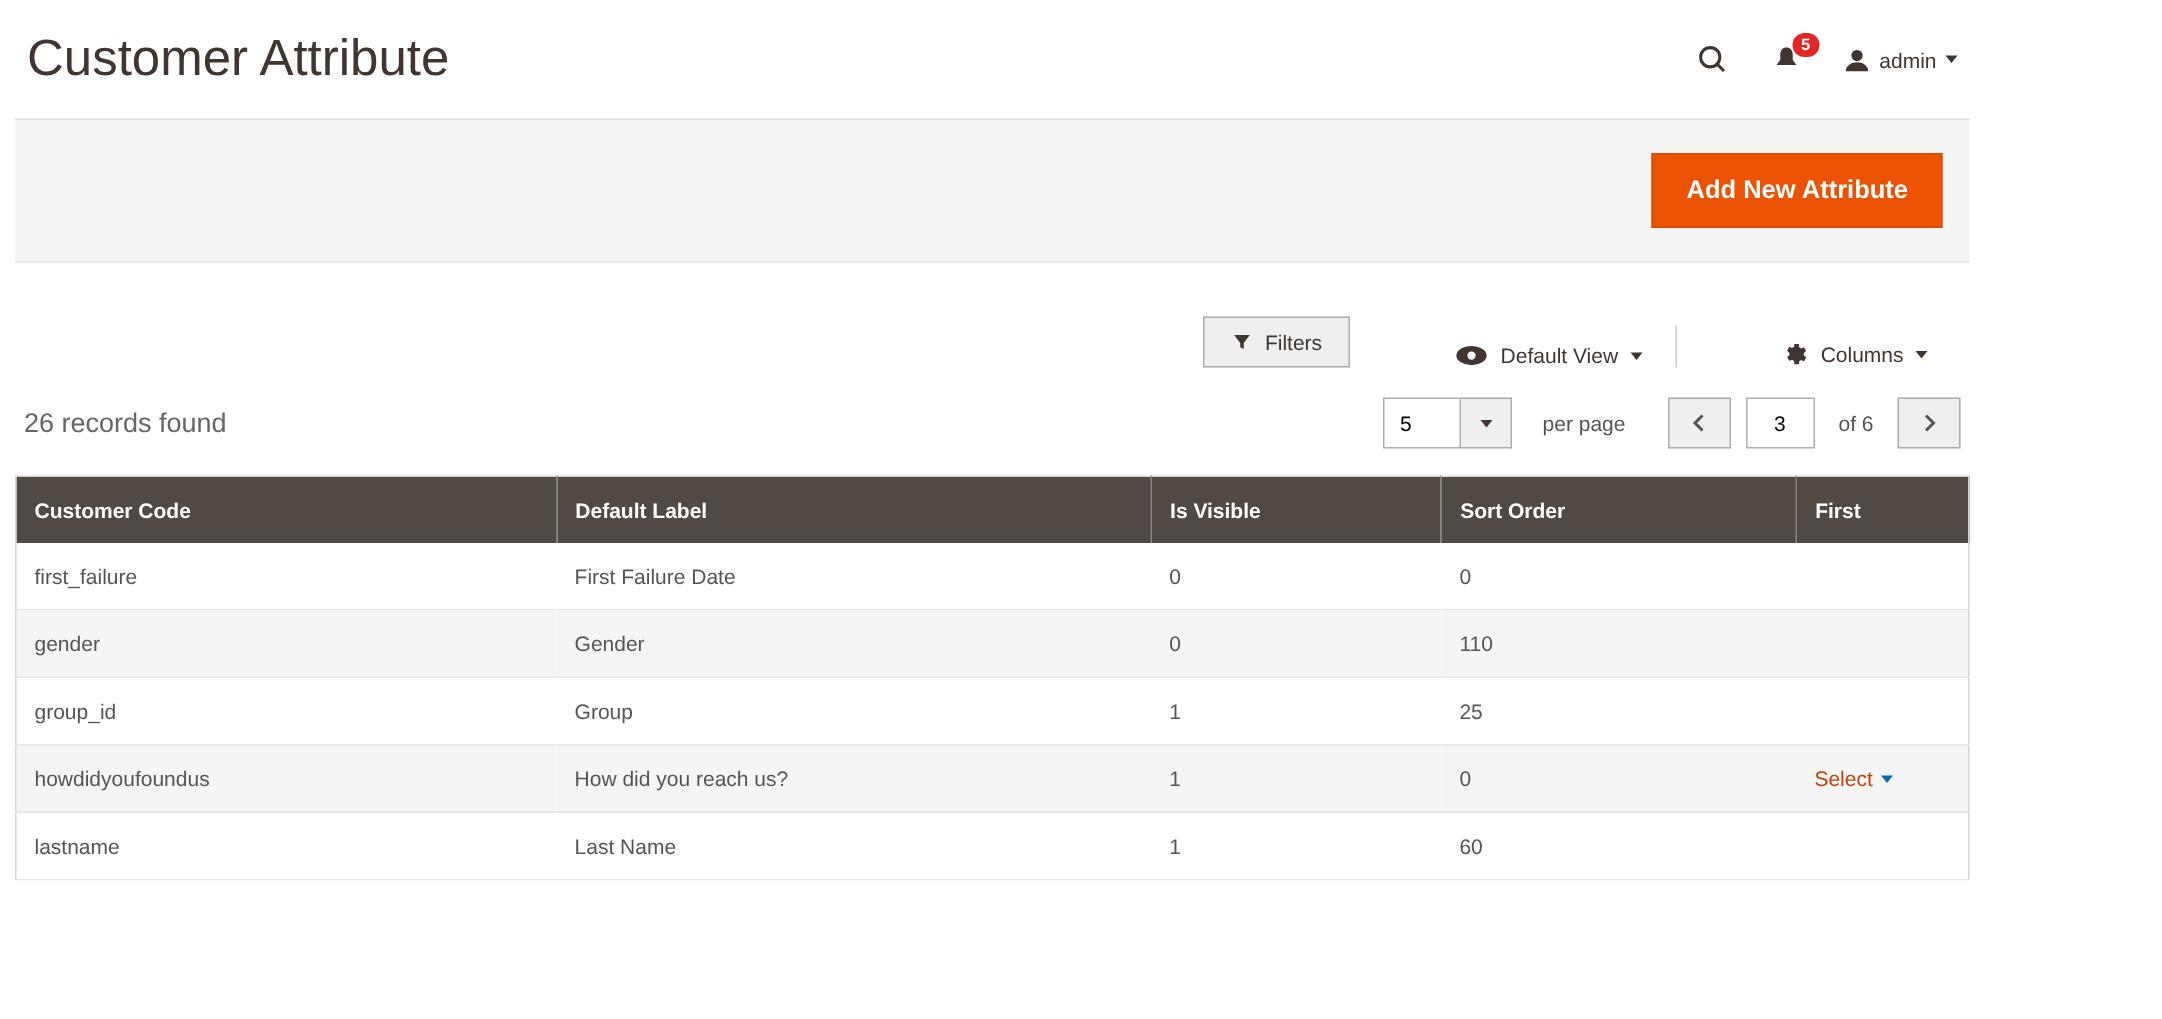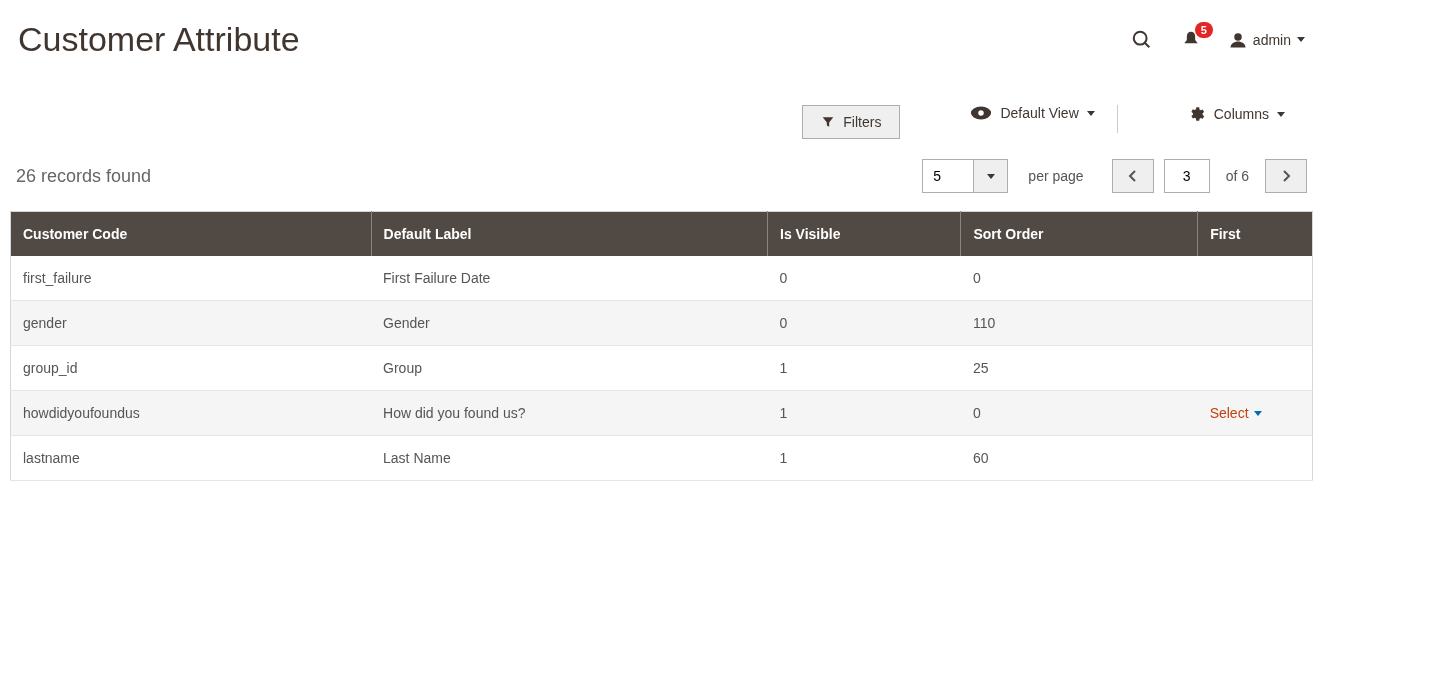--- a/index.html
+++ b/index.html
@@ -78,21 +78,21 @@
     color: #fff;
     border: 1px solid #db4b00;
     padding: 14px 22px;
     font-size: 17px;
     font-weight: 600;
     cursor: pointer;
   }
   .grid-controls {
     display: flex;
     justify-content: flex-end;
-    align-items: flex-start;
+    align-items: flex-end;
     gap: 0;
     padding: 36px 6px 12px 6px;
   }
   .filters-btn {
     background: #efefef;
     border: 1px solid #adadad;
     padding: 8px 18px;
     font-size: 14px;
     color: #41362f;
     cursor: pointer;
@@ -236,20 +236,23 @@
         <svg width="18" height="18" viewBox="0 0 24 24" fill="#41362f">
             <circle cx="12" cy="8" r="5"></circle>
             <path d="M2 22 c0-5 5-8 10-8 s10 3 10 8 z"></path>
           </svg>
         <span>admin</span>
         <span class="caret-down"></span>
       </div>
     </div>
   </div>
 
+  <div class="action-bar">
+    <button class="primary-btn">Add New Attribute</button>
+  </div>
 
   <div class="grid-controls">
     <button class="filters-btn">
       <svg width="14" height="14" viewBox="0 0 24 24" fill="#41362f">
           <path d="M3 4 h18 l-7 9 v7 l-4-2 v-5 z"></path>
         </svg>
       <span>Filters</span>
     </button>
     <div class="view-ctrl">
       <svg width="22" height="14" viewBox="0 0 24 14" fill="#41362f">
@@ -321,21 +324,21 @@
         </tr>
         <tr>
           <td>group_id</td>
           <td>Group</td>
           <td>1</td>
           <td>25</td>
           <td></td>
         </tr>
         <tr>
           <td>howdidyoufoundus</td>
-          <td>How did you found us?</td>
+          <td>How did you reach us?</td>
           <td>1</td>
           <td>0</td>
           <td><span class="action-link">Select <span class="caret-down" style="border-top-color: rgb(0, 107, 180);"></span></span></td>
         </tr>
         <tr>
           <td>lastname</td>
           <td>Last Name</td>
           <td>1</td>
           <td>60</td>
           <td></td>

